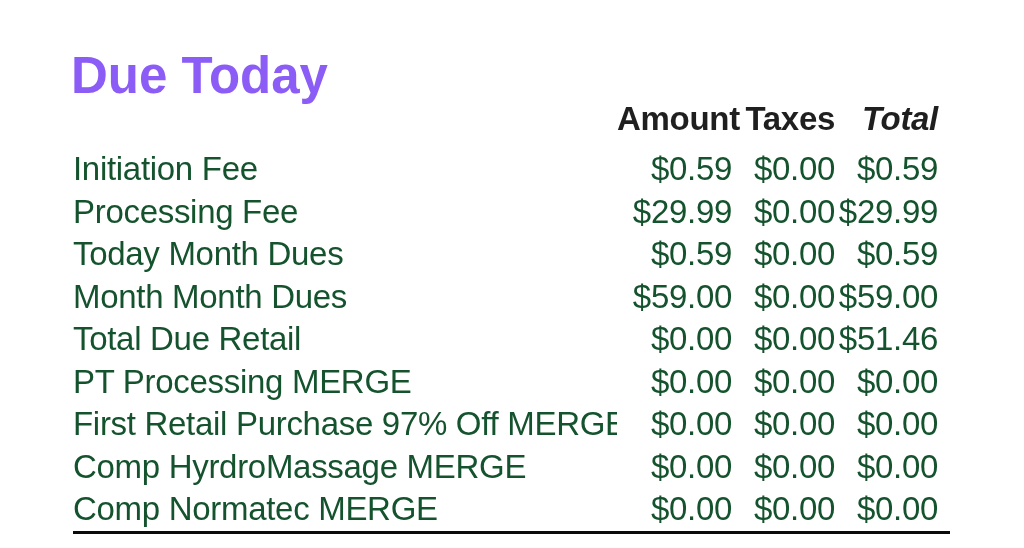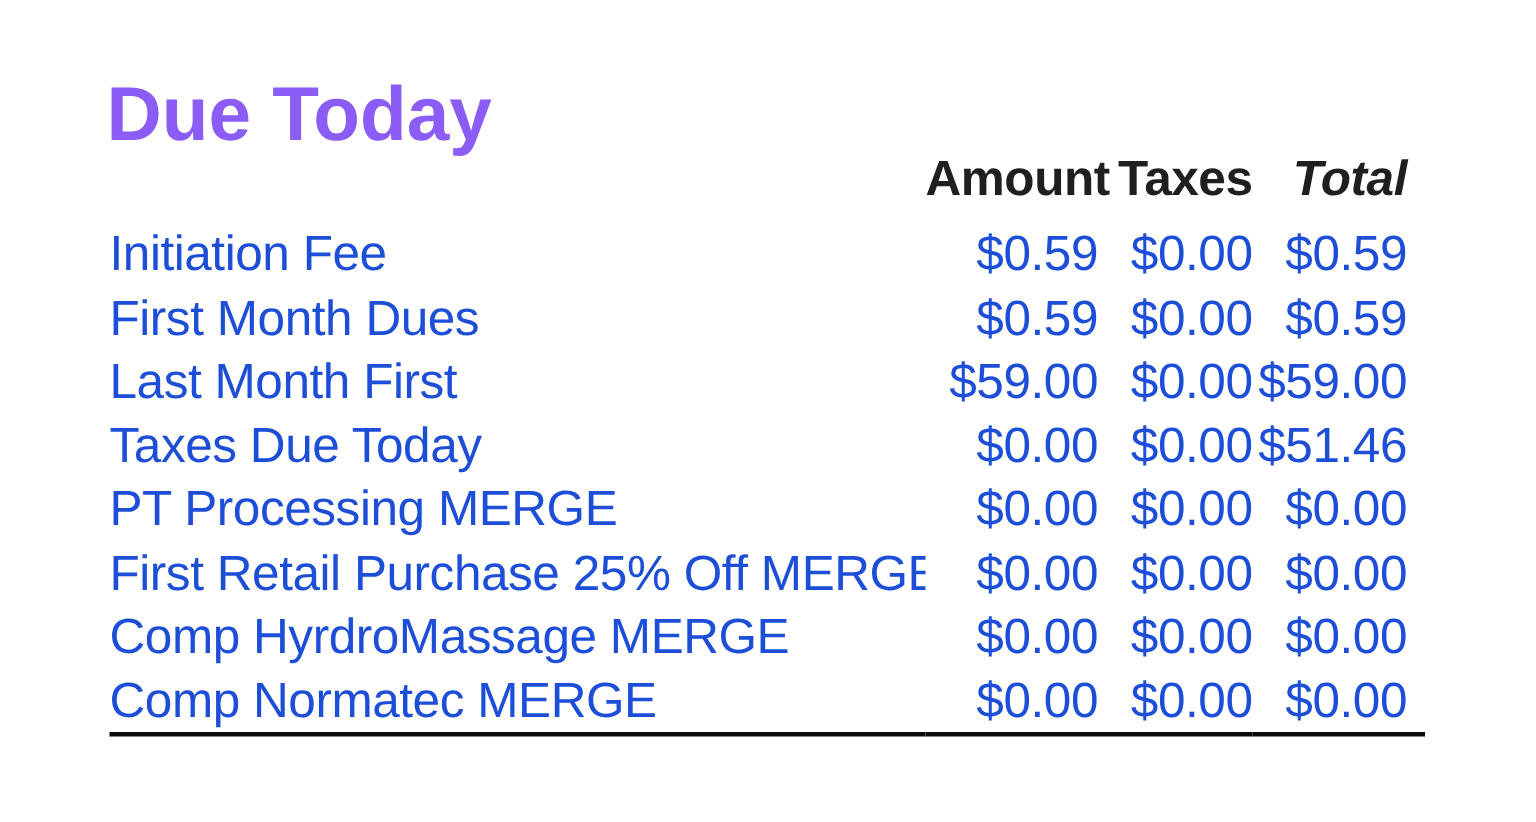--- a/index.html
+++ b/index.html
@@ -49,21 +49,21 @@
     letter-spacing: -0.3px;
     white-space: nowrap;
     margin-left: 18px;
   }
   table.fees th.label-col { text-align: left; }
   table.fees th.total-col { padding-right: 12px; font-style: italic; }
 
   table.fees td {
     font-size: 33px;
     font-weight: normal;
-    color: #1d4ed8;
+    color: #14532d;
     text-align: right;
     vertical-align: middle;
     padding: 0;
     height: 42.5px;
     letter-spacing: -0.3px;
     white-space: nowrap;
     overflow: hidden;
   }
   table.fees td.label-cell { text-align: left; }
   table.fees td.total-cell { padding-right: 12px; }
@@ -89,45 +89,51 @@
     </tr>
   </thead>
   <tbody>
       <tr>
     <td class="label-cell">Initiation Fee</td>
     <td>$0.59</td>
     <td>$0.00</td>
     <td class="total-cell">$0.59</td>
   </tr>
       <tr>
-    <td class="label-cell">First Month Dues</td>
+    <td class="label-cell">Processing Fee</td>
+    <td>$29.99</td>
+    <td>$0.00</td>
+    <td class="total-cell">$29.99</td>
+  </tr>
+      <tr>
+    <td class="label-cell">Today Month Dues</td>
     <td>$0.59</td>
     <td>$0.00</td>
     <td class="total-cell">$0.59</td>
   </tr>
       <tr>
-    <td class="label-cell">Last Month First</td>
+    <td class="label-cell">Month Month Dues</td>
     <td>$59.00</td>
     <td>$0.00</td>
     <td class="total-cell">$59.00</td>
   </tr>
       <tr>
-    <td class="label-cell">Taxes Due Today</td>
+    <td class="label-cell">Total Due Retail</td>
     <td>$0.00</td>
     <td>$0.00</td>
     <td class="total-cell">$51.46</td>
   </tr>
       <tr>
     <td class="label-cell">PT Processing MERGE</td>
     <td>$0.00</td>
     <td>$0.00</td>
     <td class="total-cell">$0.00</td>
   </tr>
       <tr>
-    <td class="label-cell">First Retail Purchase 25% Off MERGE</td>
+    <td class="label-cell">First Retail Purchase 97% Off MERGE</td>
     <td>$0.00</td>
     <td>$0.00</td>
     <td class="total-cell">$0.00</td>
   </tr>
       <tr>
     <td class="label-cell">Comp HyrdroMassage MERGE</td>
     <td>$0.00</td>
     <td>$0.00</td>
     <td class="total-cell">$0.00</td>
   </tr>

